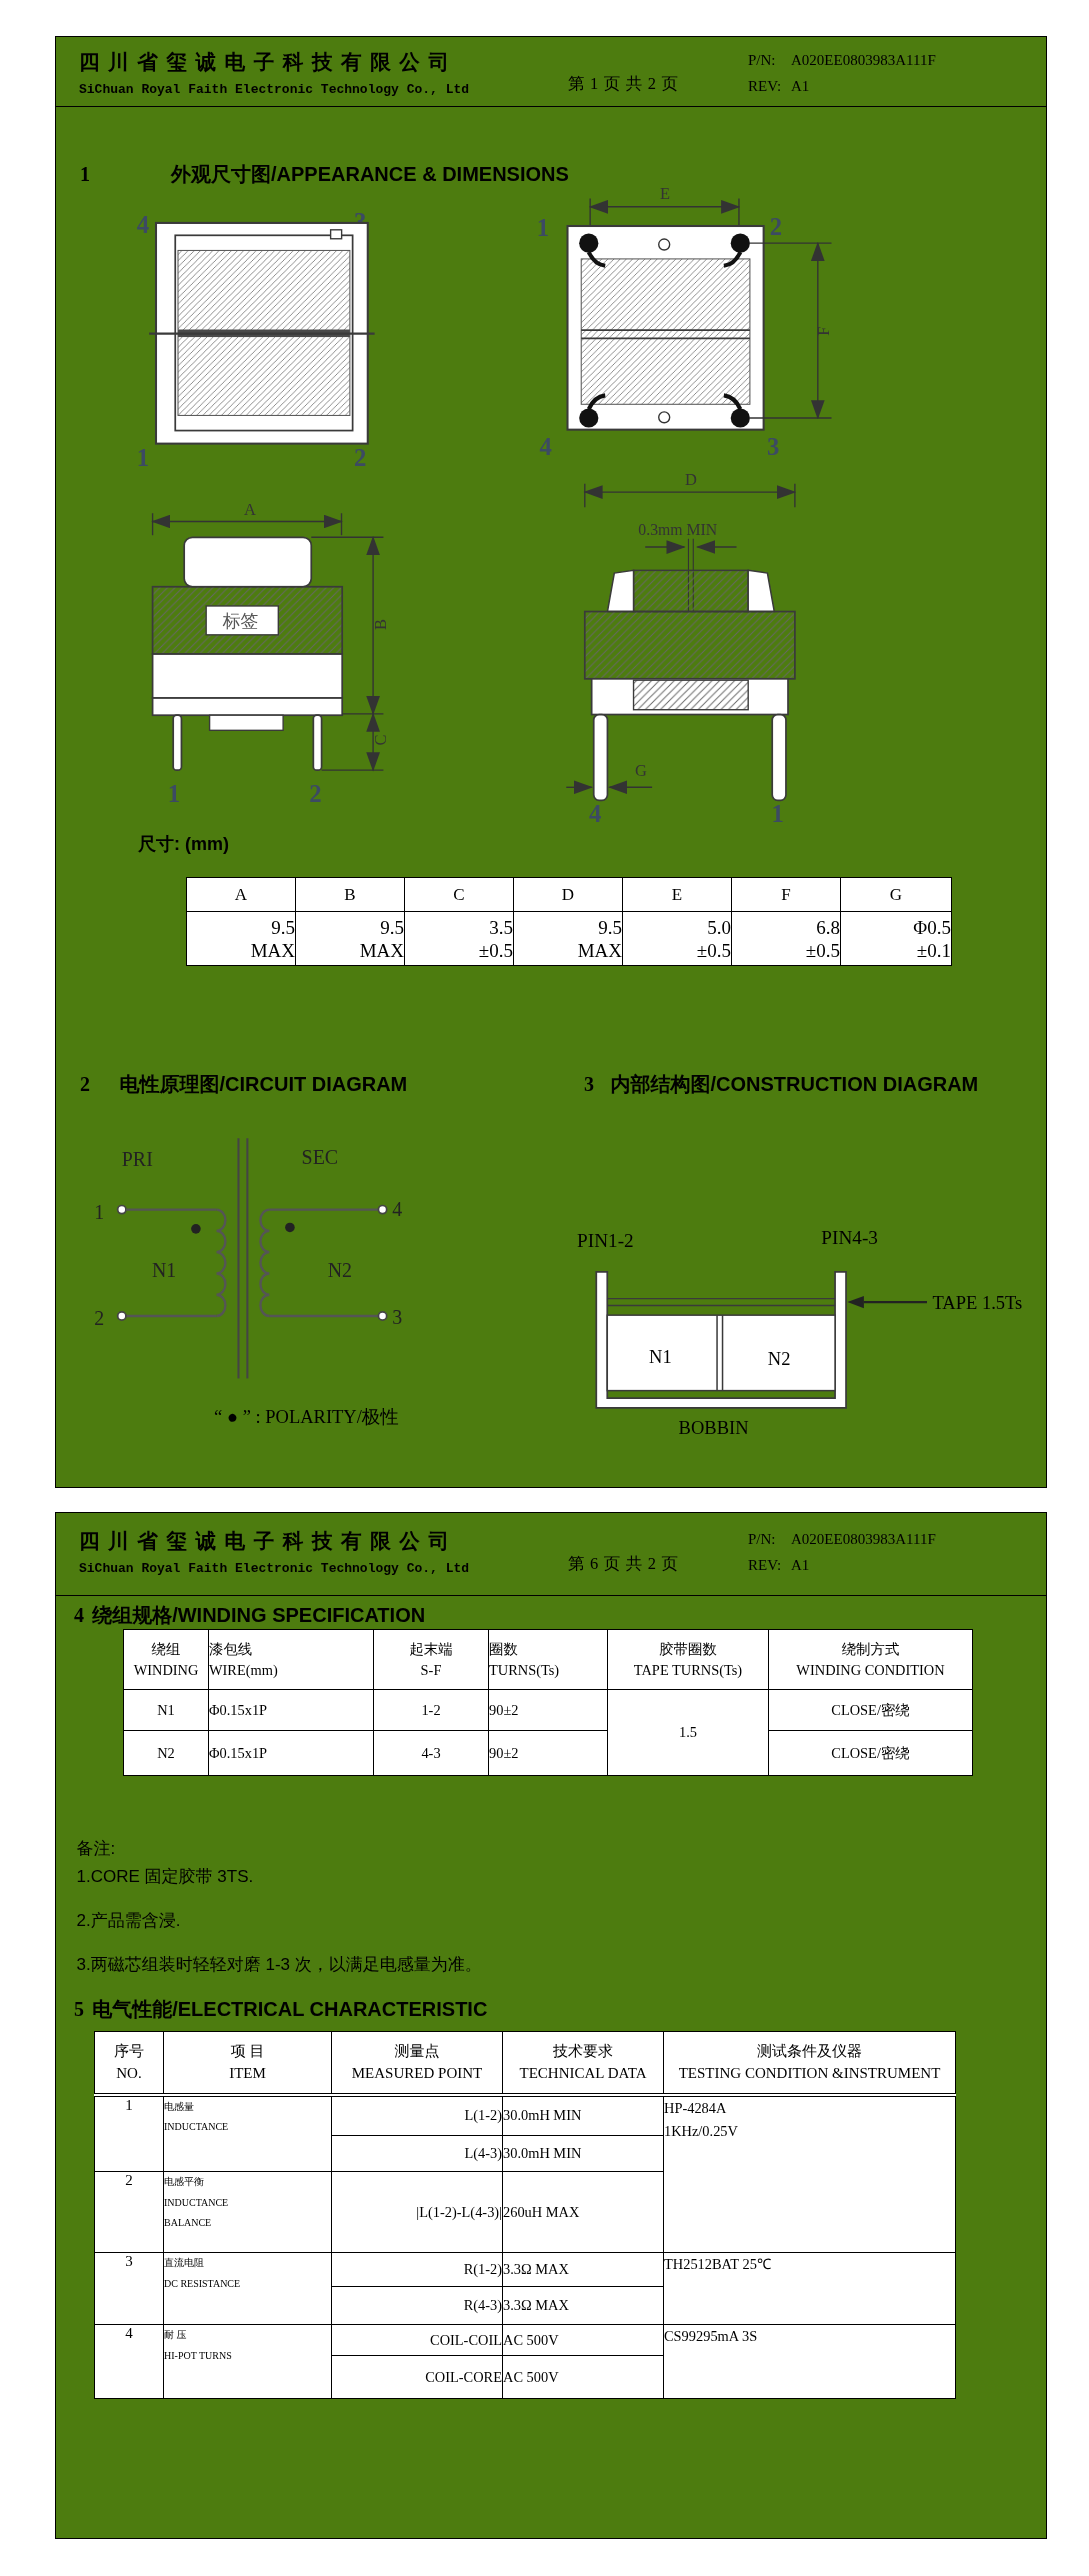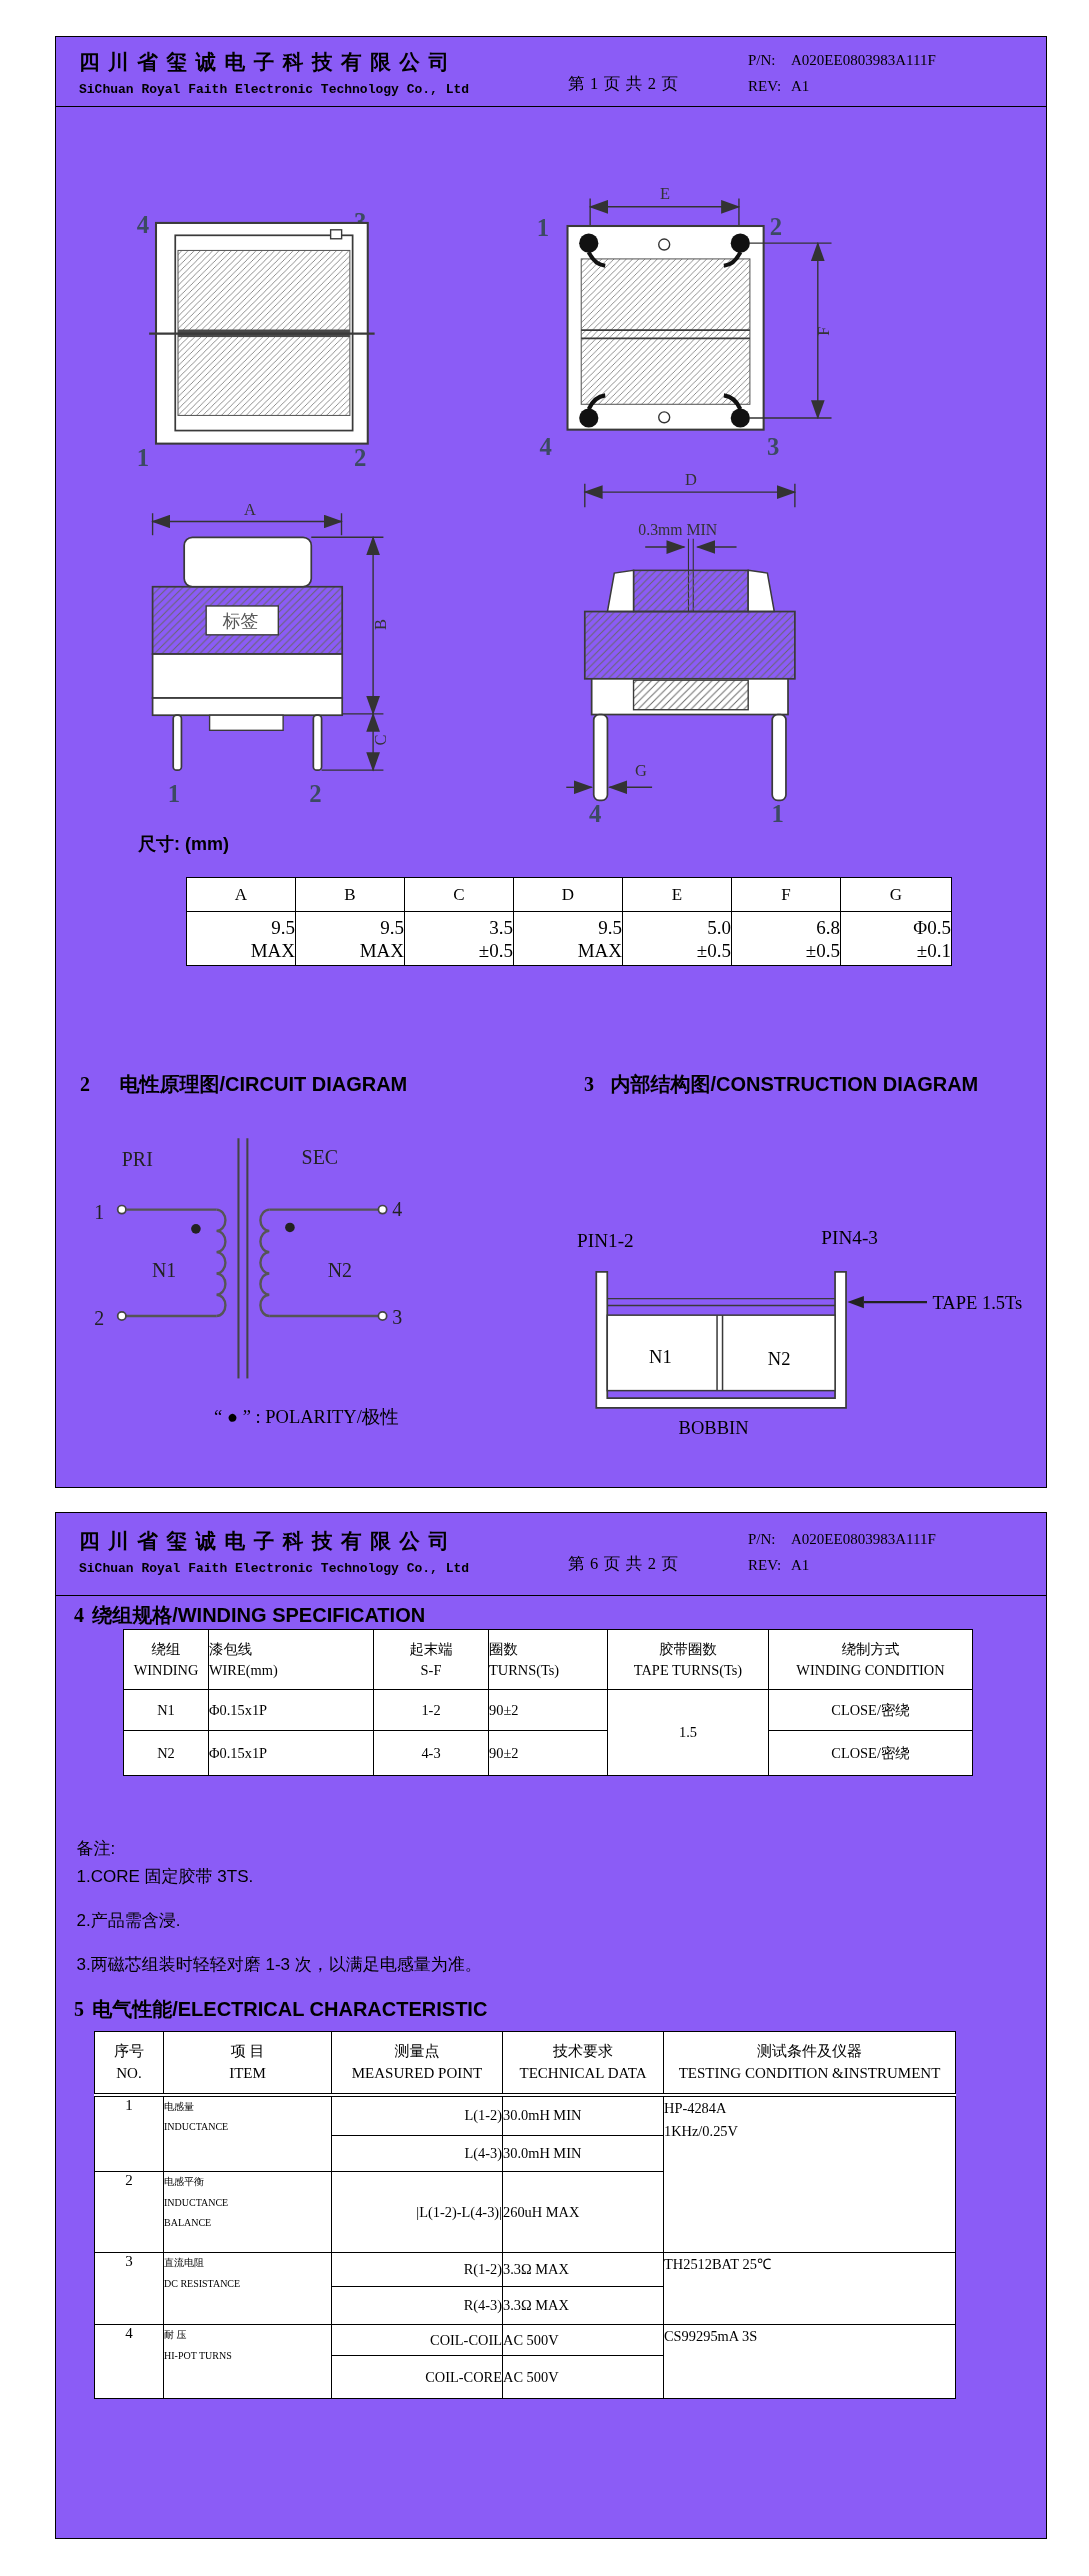--- a/index.html
+++ b/index.html
@@ -1,18 +1,18 @@
 <!DOCTYPE html>
 <html style="font-size:11px"><head>
 <meta charset="utf-8">
 <style>
   html,body{margin:0;padding:0;background:#fff;}
   .canvas{position:relative;width:1089px;height:2576px;background:#fff;
           font-family:"Liberation Serif",serif;color:#000;overflow:hidden;}
-  .page{position:absolute;border:1.4px solid #000;background:#8b5cf6;box-sizing:border-box;}
+  .page{position:absolute;border:1.4px solid #000;background:#4d7c0f;box-sizing:border-box;}
   .abs{position:absolute;}
   .hdr{position:absolute;top:0;left:0;right:0;border-bottom:1.4px solid #000;}
   .company-cn{font-family:"Liberation Sans",sans-serif;font-weight:bold;font-size:20.6px;letter-spacing:1.4px;white-space:nowrap;}
   .company-en{font-family:Liberation Mono, monospace;font-weight:bold;font-size:13px;margin-top:6.2px;white-space:nowrap;}
   .pageinfo{font-size:16.5px;letter-spacing:0.7px;white-space:nowrap;}
   .pnrev{font-size:15px;white-space:nowrap;}
   .pnrev .lbl{display:inline-block;min-width:43px;}
   .sec-title{font-size:20px;font-weight:bold;white-space:nowrap;
              font-family:"Liberation Sans","Liberation Serif",sans-serif;}
   .sec-title .sec-no{font-family:"Liberation Serif",serif;}
@@ -51,20 +51,23 @@
       </div>
       <div class="abs pageinfo" style="left:512px;top:36px;">第 1 页 共 2 页</div>
       <div class="abs pnrev" style="left:692px;top:15px;">
         <span class="lbl">P/N:</span><span>A020EE0803983A111F</span>
       </div>
       <div class="abs pnrev" style="left:692px;top:41px;">
         <span class="lbl">REV:</span><span>A1</span>
       </div>
     </div>
 
+    <div class="abs sec-title" style="left:24px;top:124px;">
+      <span class="sec-no">1</span><span style="margin-left:81px;">外观尺寸图/APPEARANCE &amp; DIMENSIONS</span>
+    </div>
 
     <svg class="abs" style="left:67px;top:155px;" width="275" height="275" viewBox="0 0 400 400">
       <defs>
         <pattern id="hA" patternUnits="userSpaceOnUse" width="9" height="9">
           <path d="M0,9 L9,0 M-2,2 L2,-2 M7,11 L11,7" stroke="#777" stroke-width="1.2" fill="none"></path>
         </pattern>
       </defs>
       <text x="20" y="60" class="pinnum">4</text>
       <text x="336" y="55" class="pinnum">3</text>
       <text x="20" y="398" class="pinnum">1</text>

